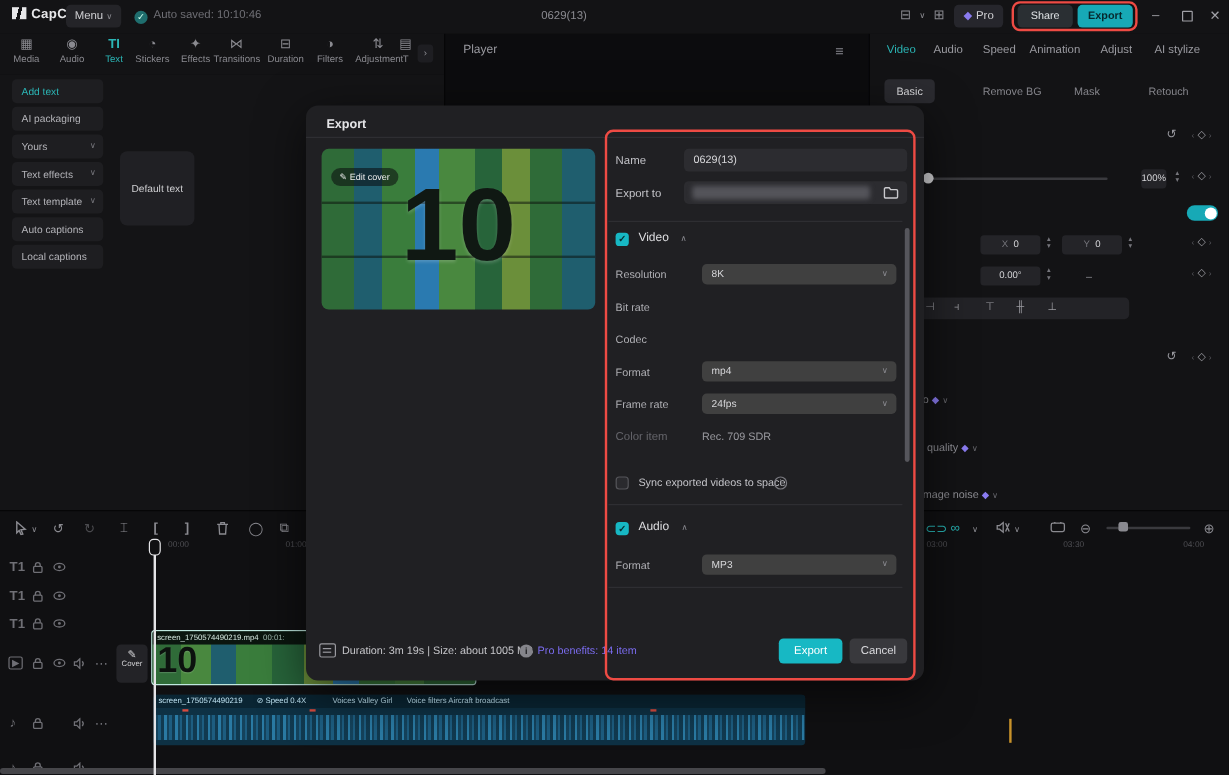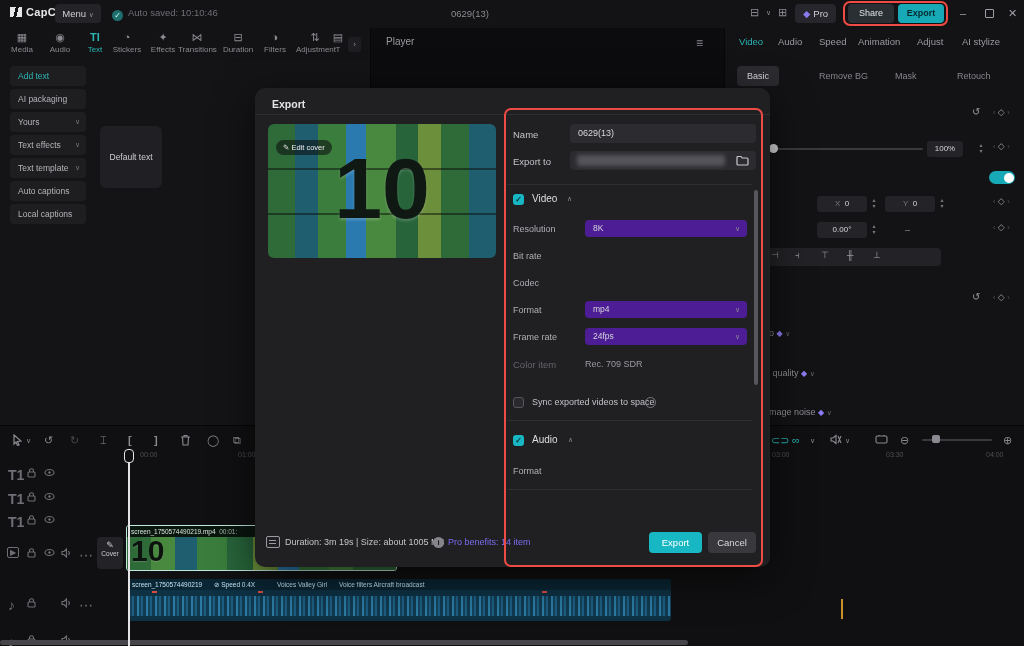--- a/index.html
+++ b/index.html
@@ -78,21 +78,21 @@
 
   
   #timeline { left:0; top:425px; width:1024px; height:221px; background:#101012; border-top:1px solid #060607; z-index:2; }
   .tl-ic { position:absolute; top:8px; font-size:11px; color:#8a8a90; }
   .tl-ic.dim { color:#4a4a4e; }
   .tl-ic.teal { color:#27b3b3; }
   .ruler-lb { position:absolute; top:25px; font-size:7px; color:#4f4f54; }
   .playhead-line { left:128px; top:24px; width:1.5px; height:208px; background:#e5e5e8; z-index:8; }
   .playhead-head { left:123.5px; top:23px; width:10px; height:14px; border:1.8px solid #e5e5e8; border-radius:4px; background:#101012; z-index:8; }
   .trk { position:absolute; left:0; width:95px; height:22px; }
-  .trk span { position:absolute; top:3px; font-size:14px; color:#6f6f75; }
+  .trk span { position:absolute; top:3px; font-size:11px; color:#6f6f75; }
   .trk svg { position:absolute; top:4px; }
   .cover-btn { left:97px; top:111px; width:26px; height:32px; background:#232327; border-radius:4px;
      text-align:center; color:#cfcfd2; z-index:3; }
   .cover-btn .pc { font-size:9px; display:block; margin-top:3px; }
   .cover-btn .cl { font-size:6.5px; display:block; }
   .clip-video { left:126px; top:99px; width:271px; height:46px; border:1.5px solid #bfe8df; border-radius:3px;
      overflow:hidden; background:#1d3a26; z-index:2; }
   .clip-video .nm { position:absolute; left:0; top:0; width:100%; height:11px; background:rgba(8,16,12,.85);
      font-size:6.5px; color:#d5e8e0; line-height:11px; padding-left:4px; white-space:nowrap; }
   .clip-video .strip { position:absolute; left:0; top:11px; width:100%; height:35px;
@@ -127,21 +127,21 @@
   .f-input { position:absolute; left:315px; width:186px; height:19px; background:#2c2c30; border-radius:4px;
      font-size:9px; color:#d8d8db; line-height:19px; padding-left:8px; }
   .blurbar { position:absolute; left:322px; width:148px; height:11px; background:#54545a; border-radius:2px; filter:blur(2px); }
   .folder-ic { position:absolute; left:481px; width:13px; height:11px; }
   .checkbox { position:absolute; left:258px; width:11px; height:11px; border-radius:3px; }
   .checkbox.on { background:#17b8c4; color:#062a2e; font-size:8px; font-weight:bold; text-align:center; line-height:11px; }
   .checkbox.off { background:#2a2a2e; border:1px solid #55555a; }
   .sec-label { position:absolute; font-size:10px; color:#dedee1; }
   .sec-caret { position:absolute; font-size:7px; color:#8a8a90; }
   .p-label { position:absolute; left:258px; font-size:9px; color:#aeaeb3; }
-  .p-select { position:absolute; left:330px; width:162px; height:17px; background:#4c1d95; border-radius:4px;
+  .p-select { position:absolute; left:330px; width:162px; height:17px; background:#404040; border-radius:4px;
      font-size:8.5px; color:#d5d5d8; line-height:17px; padding-left:8px; }
   .p-select .chev { position:absolute; right:7px; top:0; font-size:7px; color:#8a8a90; }
   .cs-value { position:absolute; left:330px; font-size:9px; color:#9a9aa0; }
   .dlg-scroll { left:499px; top:102px; width:4px; height:195px; background:#56565c; border-radius:2px; }
   .info-circ { position:absolute; width:11px; height:11px; border:1px solid #7a7a80; border-radius:50%;
      font-size:7px; color:#9a9aa0; text-align:center; line-height:10px; }
   .film-ic { left:11px; top:448px; width:14px; height:12px; border:1.3px solid #9a9aa0; border-radius:2px; }
   .film-ic::after { content:""; position:absolute; left:2px; top:2.5px; width:7px; height:1.5px; background:#9a9aa0; box-shadow:0 3px 0 #9a9aa0; }
   .dur-text { left:30px; top:449px; font-size:9px; color:#c5c5c9; }
   .info-fill { left:178px; top:449px; width:11px; height:11px; background:#85858b; border-radius:50%;
@@ -252,21 +252,21 @@
     <div class="rsub active" style="left:12px">Basic</div>
     <div class="rsub" style="left:84px">Remove BG</div>
     <div class="rsub" style="left:160px">Mask</div>
     <div class="rsub" style="left:222px">Retouch</div>
 
     <div class="reset-ic" style="left:247px;top:78px">↺</div>
     <div class="kf" style="left:268px;top:79px"><i>‹</i> ◇ <i>›</i></div>
 
     <div class="abs slider-line"></div>
     <div class="abs slider-dot"></div>
-    <div class="val-box" style="left:202px;top:113px;width:36px;height:16px;line-height:16px">100%</div>
+    <div class="val-box" style="left:226px;top:113px;width:21px;height:16px;line-height:16px">100%</div>
     <div class="stepper" style="left:251px;top:114px">▴<br>▾</div>
     <div class="kf" style="left:268px;top:113px"><i>‹</i> ◇ <i>›</i></div>
 
     <div class="frag" style="left:36px;top:145px">le</div>
     <div class="abs toggle"></div>
 
     <div class="val-box" style="left:92px;top:168px;width:50px;height:16px;line-height:16px"><span style="color:#76767c">X</span>&nbsp;&nbsp;<span>0</span></div>
     <div class="stepper" style="left:144px;top:169px">▴<br>▾</div>
     <div class="val-box" style="left:160px;top:168px;width:50px;height:16px;line-height:16px"><span style="color:#76767c">Y</span>&nbsp;&nbsp;<span>0</span></div>
     <div class="stepper" style="left:212px;top:169px">▴<br>▾</div>
@@ -491,20 +491,21 @@
     <div class="f-label" style="left:277px;top:309px;font-size:9px">Sync exported videos to space</div>
     <div class="info-circ" style="left:390px;top:309px">i</div>
 
     <div class="dlg-div" style="left:252px;top:332px;width:245px"></div>
 
     <div class="checkbox on" style="top:347px">✓</div>
     <div class="sec-label" style="left:277px;top:346px">Audio</div>
     <div class="sec-caret" style="left:313px;top:348px">∧</div>
 
     <div class="p-label" style="top:378px">Format</div>
+    <div class="p-select" style="top:374px"><span>MP3</span><span class="chev">∨</span></div>
 
     <div class="dlg-div" style="left:252px;top:401px;width:245px"></div>
 
     <div class="abs film-ic"></div>
     <div class="abs dur-text">Duration: 3m 19s | Size: about 1005 MB</div>
     <div class="abs info-fill">i</div>
     <div class="abs pro-ben">Pro benefits: 14 item</div>
     <div class="abs btn-export">Export</div>
     <div class="abs btn-cancel">Cancel</div>
   </div>

